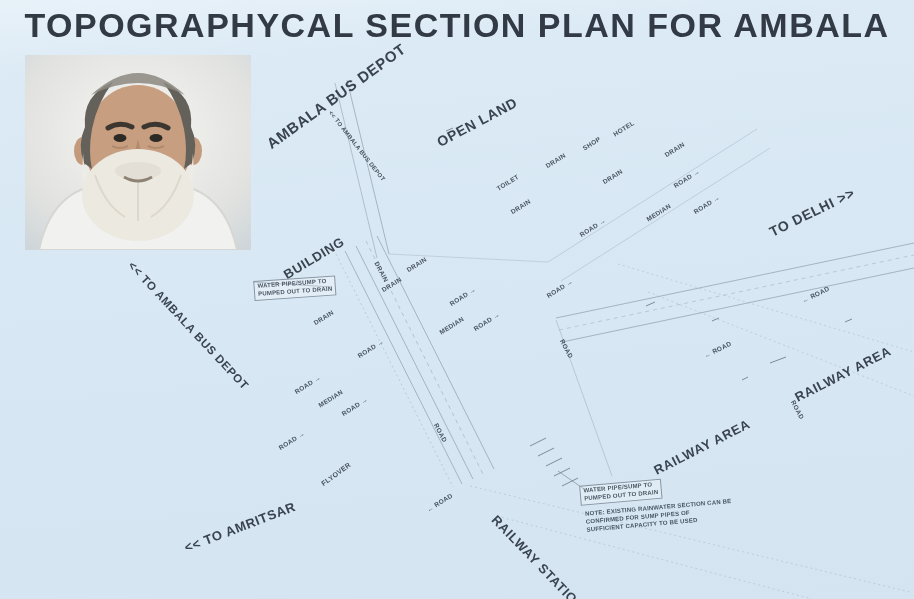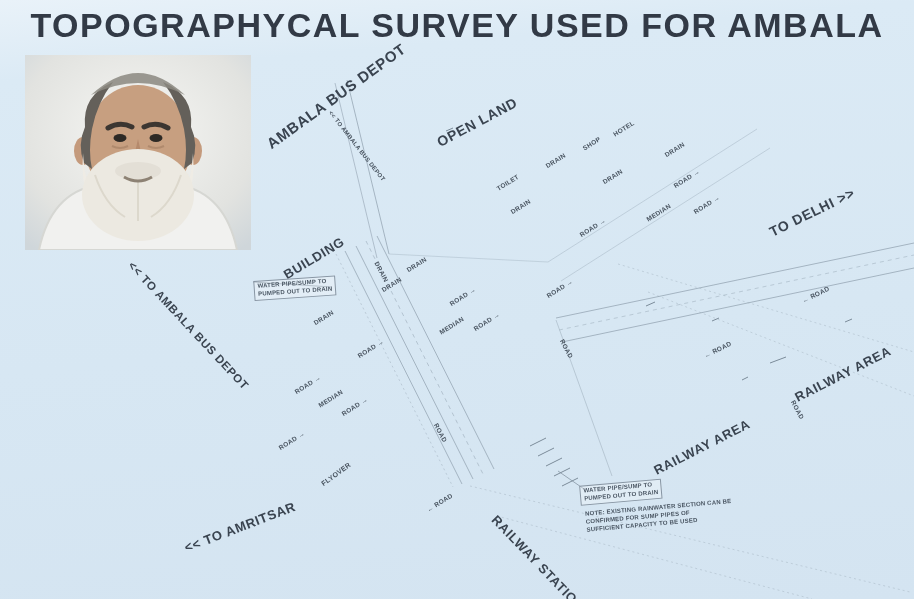--- a/index.html
+++ b/index.html
@@ -17,21 +17,21 @@
   .map-label.big{color:#3a4450;font-weight:700;letter-spacing:.7px;}
   .map-note{position:absolute;white-space:pre-line;font-size:6px;line-height:1.3;
       color:#4a5663;transform-origin:center;font-weight:600;letter-spacing:.2px;}
   .map-note.boxed{border:1px solid #8795a3;padding:1px 3px;background:rgba(255,255,255,.28);}
 </style>
 </head>
 <body>
 
 <div id="stage">
 
-  <div id="page-title">TOPOGRAPHYCAL SURVEY USED FOR AMBALA</div>
+  <div id="page-title">TOPOGRAPHYCAL SECTION PLAN FOR AMBALA</div>
 
   <div id="portrait">
     <svg width="226" height="195" viewBox="0 0 226 195">
       <defs>
         <radialGradient id="pbg" cx="50%" cy="40%" r="75%">
           <stop offset="0%" stop-color="#f6f6f3"></stop>
           <stop offset="70%" stop-color="#e2e3e0"></stop>
           <stop offset="100%" stop-color="#cfd6da"></stop>
         </radialGradient>
       </defs>

